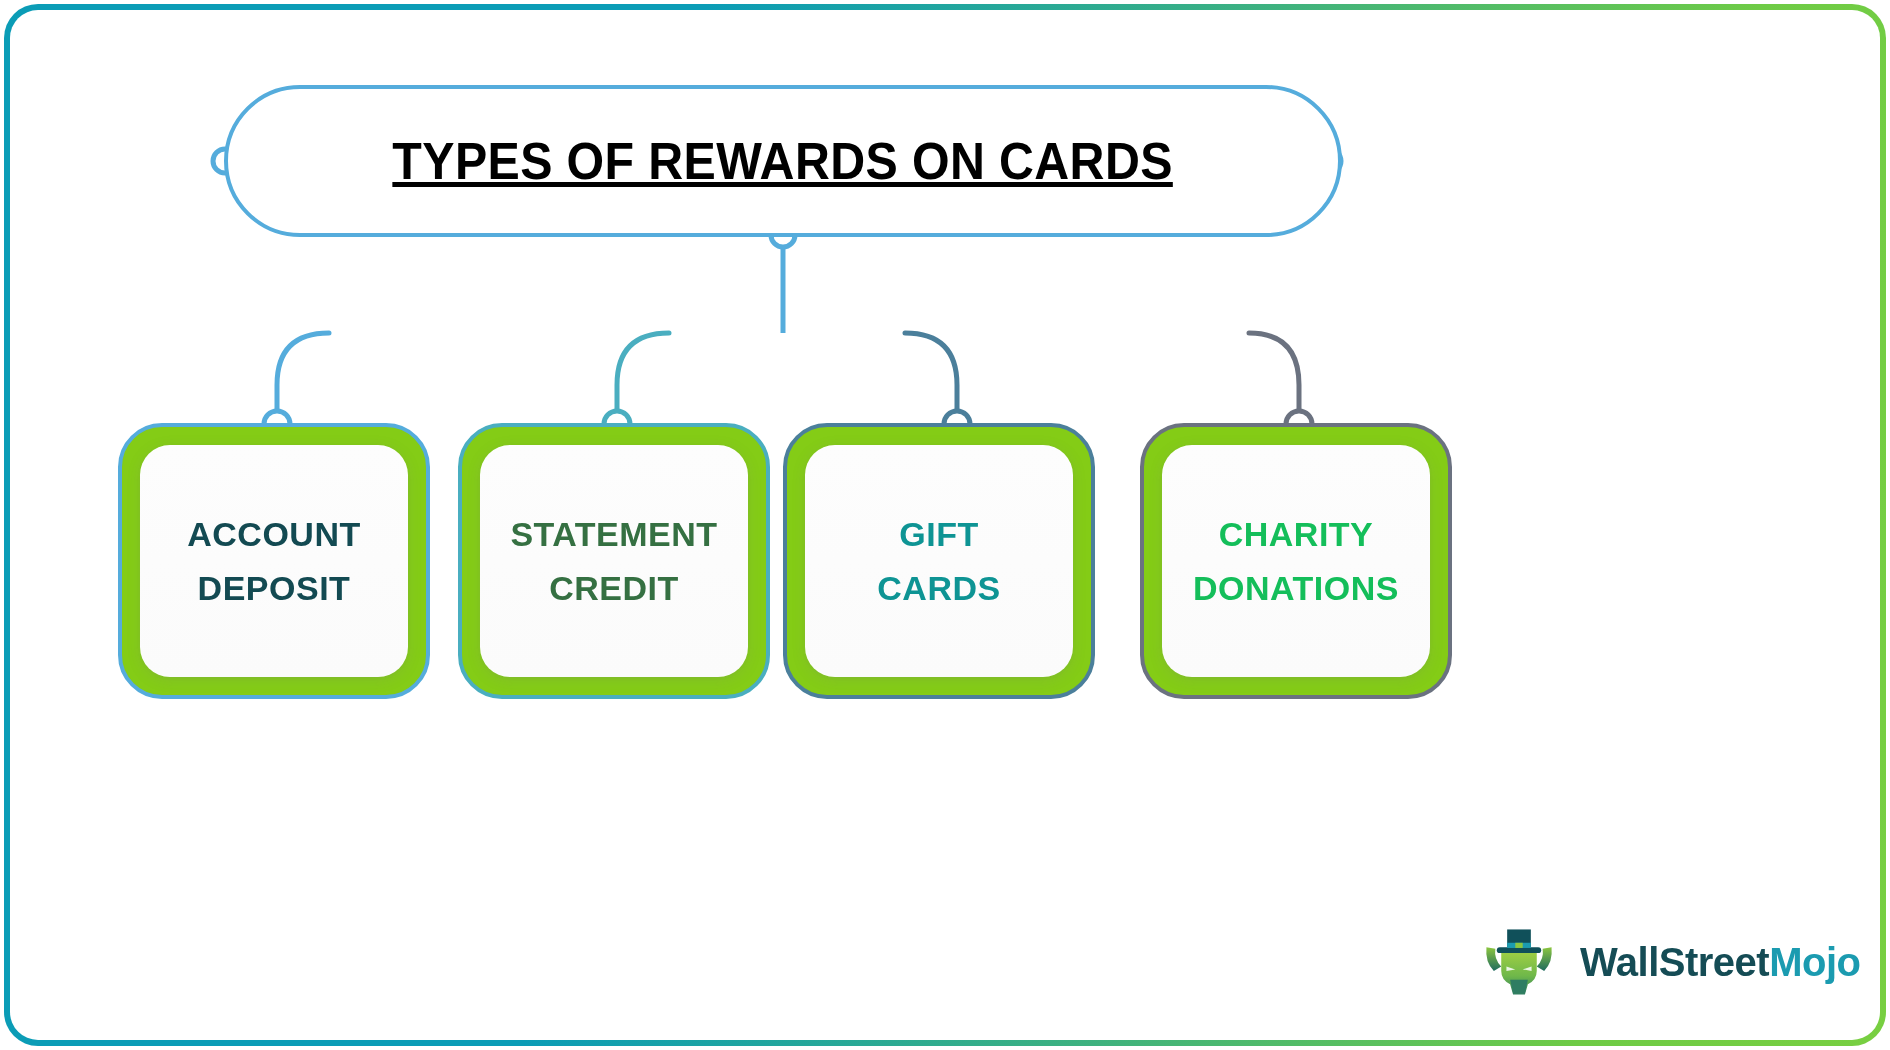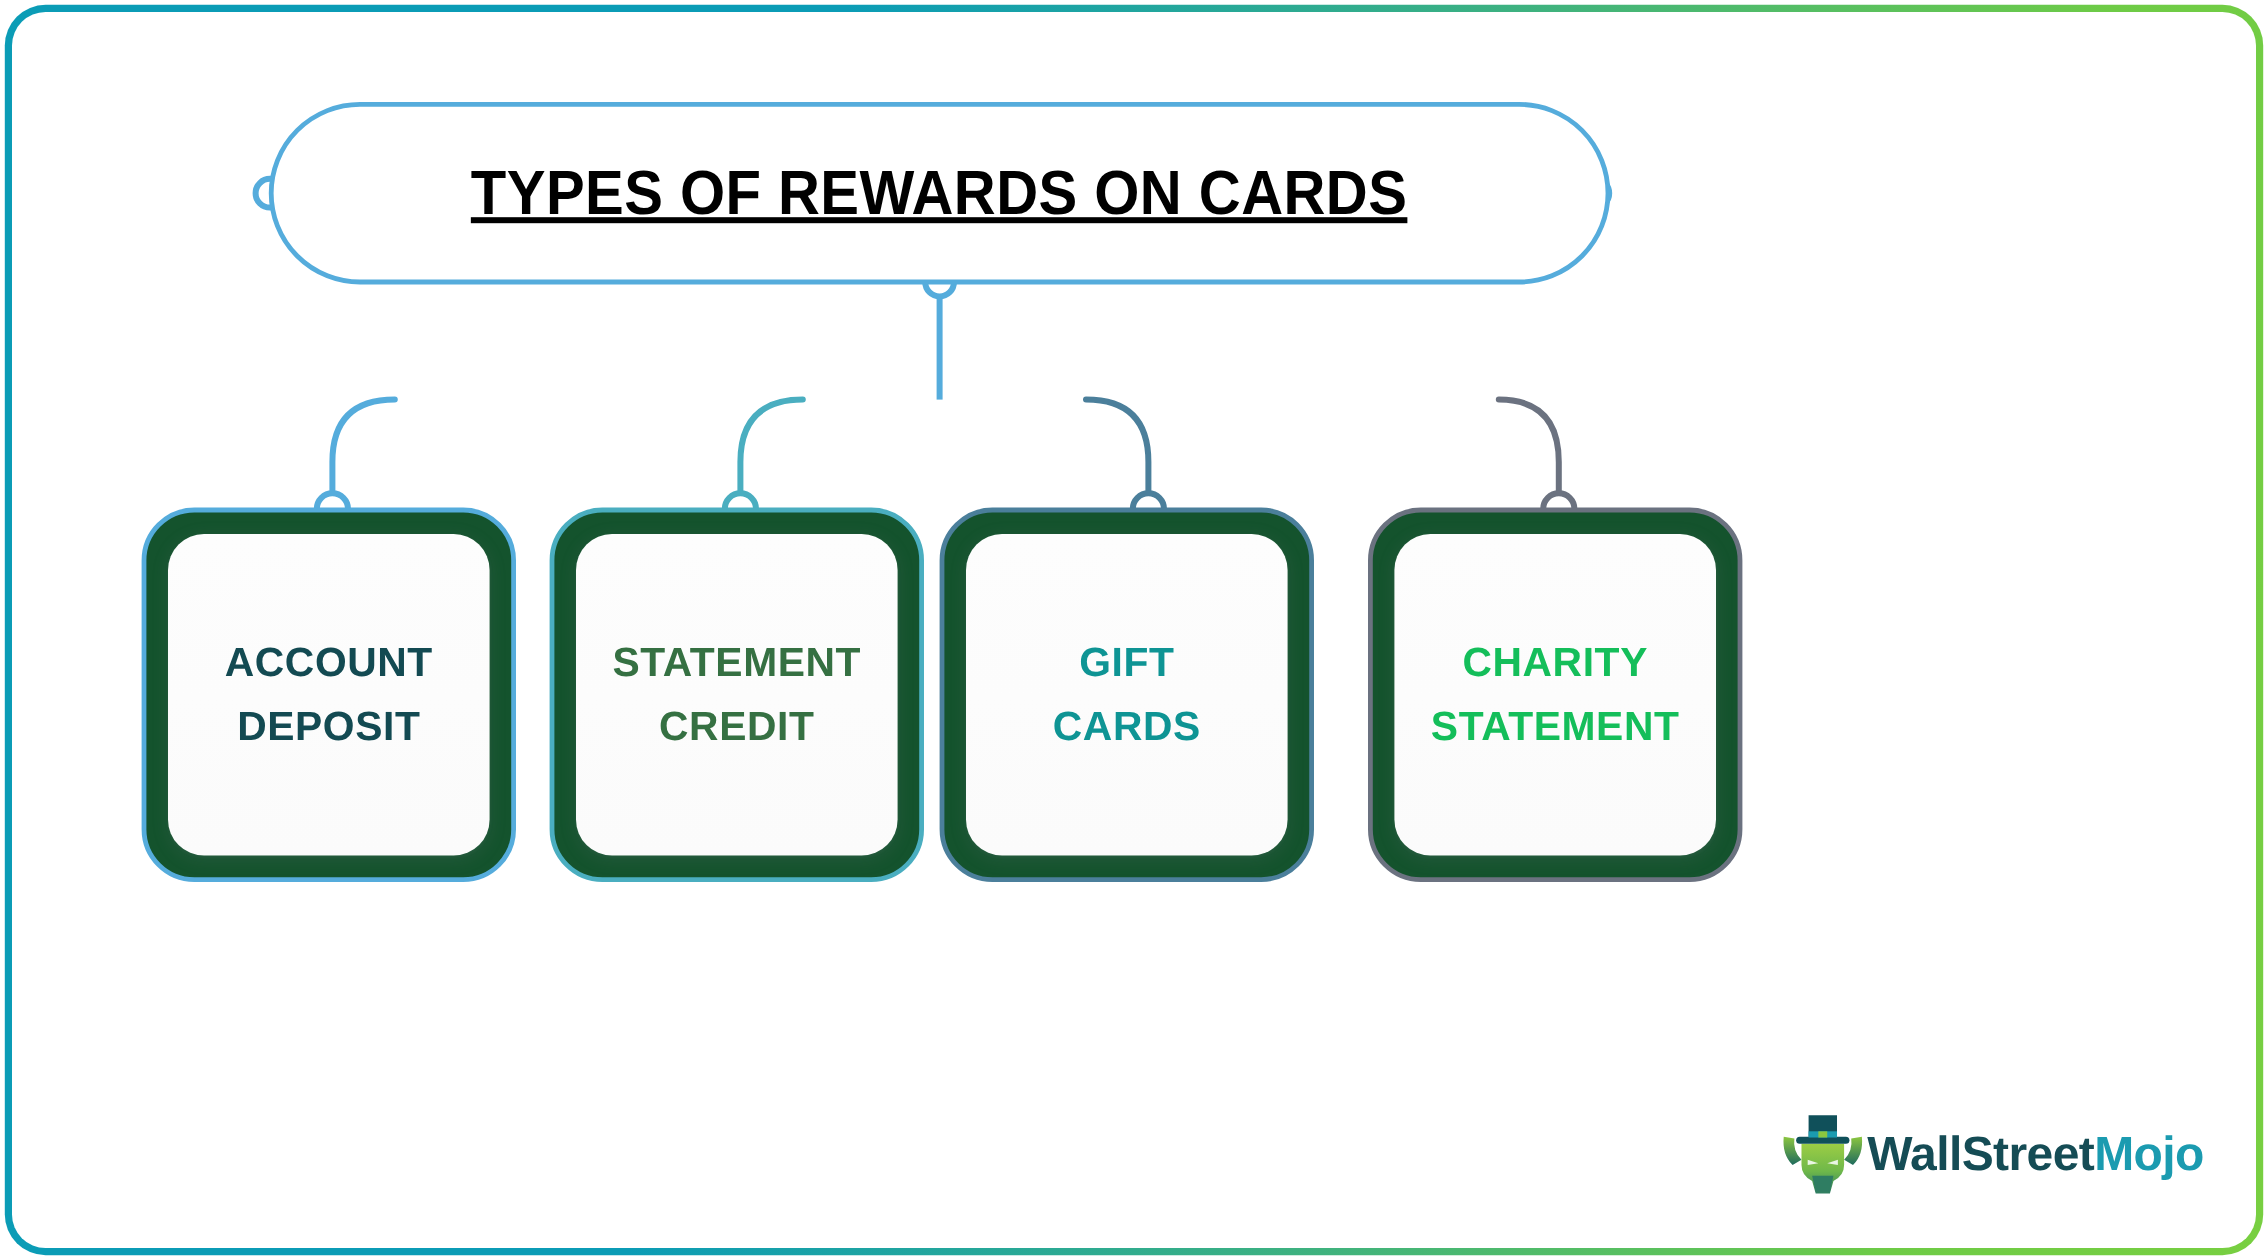--- a/index.html
+++ b/index.html
@@ -49,25 +49,25 @@
     color:#000000;
     text-align:center;
     white-space:nowrap;
     transform:scaleX(0.93);
   }
 
   
   .card{
     position:absolute;
     top:423px;
-    width:312px;height:312px;
+    width:312px;height:276px;
     box-sizing:border-box;
     border-width:4px;border-style:solid;
     border-radius:44px;
-    background:#14532d;
+    background:#84cc16;
     padding-left:40px;
   }
   .card-inner{
     position:absolute;
     left:18px;top:18px;right:18px;bottom:18px;
     background:linear-gradient(180deg,#fdfdfd 0%,#fbfbfb 100%);
     border-radius:30px;
     box-shadow:0 3px 14px rgba(120,125,135,0.16),
                0 1px 3px rgba(120,125,135,0.10);
     display:flex;align-items:center;justify-content:center;
@@ -79,21 +79,21 @@
     line-height:1.6;
     letter-spacing:0.5px;
     text-align:center;
     white-space:pre-line;
   }
 
   
   .logo{
     position:absolute;
     left:1482px;top:925px;
-    display:flex;align-items:center;gap:0;
+    display:flex;align-items:center;gap:24px;
   }
   .logo-mark{width:74px;height:74px;display:block;}
   .logo-word{
     font-family:"Liberation Sans", sans-serif;
     font-weight:700;font-size:40px;
     letter-spacing:-0.5px;
     white-space:nowrap;
   }
   .logo-word .w1{color:#154c55;}
   .logo-word .w2{color:#1b9bb0;}
@@ -162,21 +162,21 @@
   <div class="card" style="left:783px;border-color:#4b7f9b;">
     <div class="card-inner">
       <div class="card-label" style="color:#0e9494;">GIFT
 CARDS</div>
     </div>
   </div>
 
   <div class="card" style="left:1140px;border-color:#6b7280;">
     <div class="card-inner">
       <div class="card-label" style="color:#14be5a;">CHARITY
-STATEMENT</div>
+DONATIONS</div>
     </div>
   </div>
 
   <div class="logo">
     <svg class="logo-mark" viewBox="0 0 100 100">
       <defs>
         <linearGradient id="hornG" x1="0" y1="0" x2="0" y2="1">
           <stop offset="0%" stop-color="#8cc63f"></stop>
           <stop offset="100%" stop-color="#1f6b5e"></stop>
         </linearGradient>

